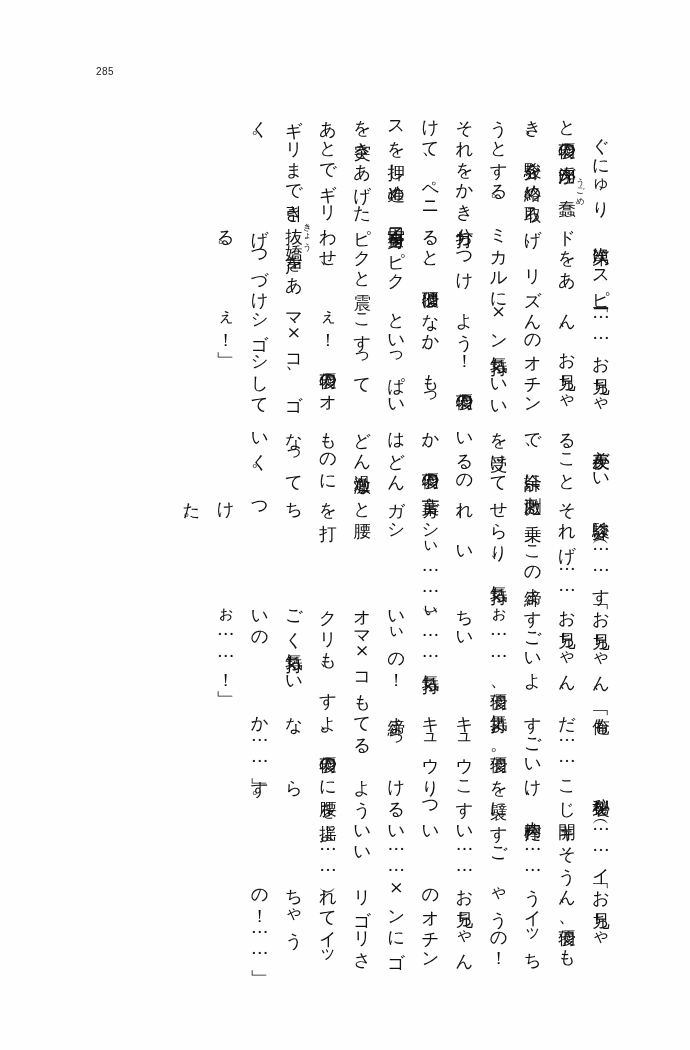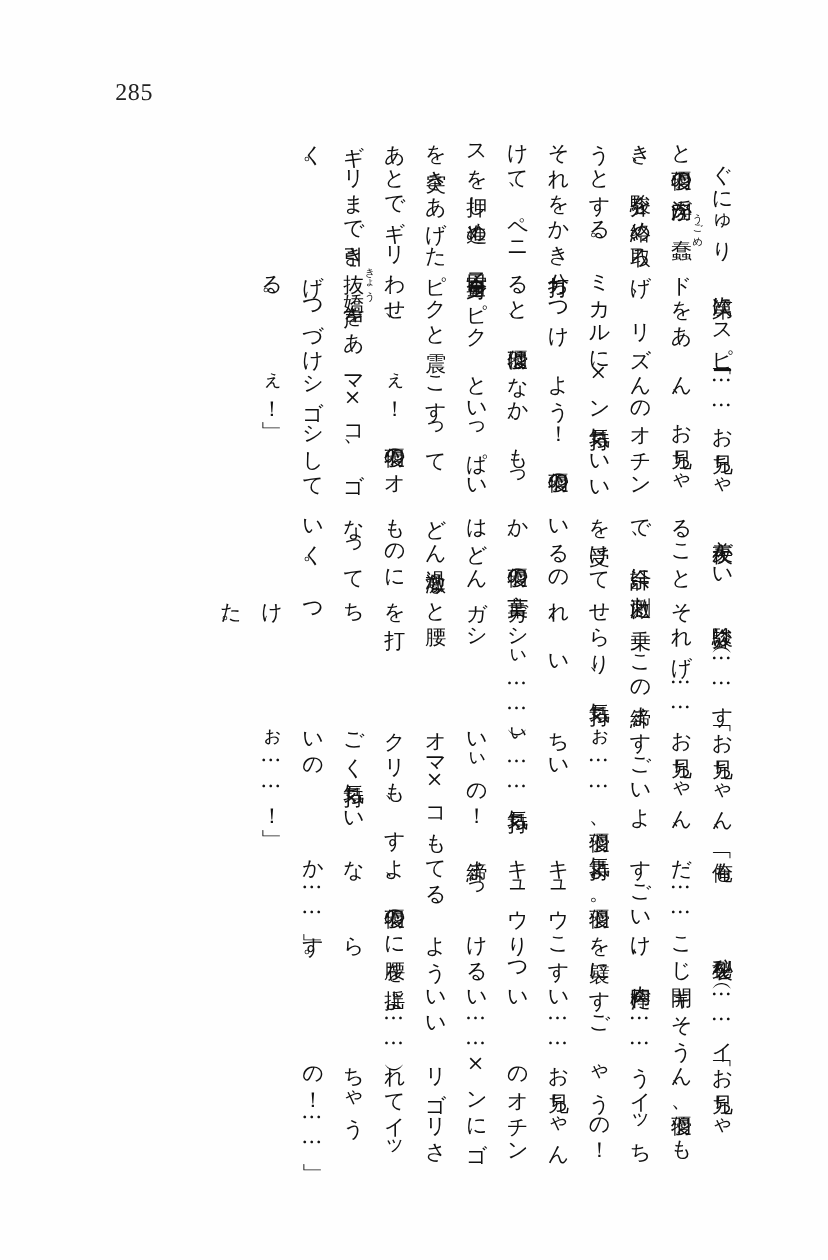--- a/index.html
+++ b/index.html
@@ -20,22 +20,22 @@
     position: absolute;
     inset: 0;
     background: #fefefe;
   }
 
   
   .page-number {
     position: absolute;
     top: 66px;
     left: 96px;
-    font-size: 20px;
-    font-family: Liberation Serif, serif;
+    font-size: 10px;
+    font-family: Liberation Sans, sans-serif;
     color: #222;
     letter-spacing: 0.5px;
   }
 
   
   .text-block {
     position: absolute;
     top: 108px;
     right: 72px;
     left: 74px;

